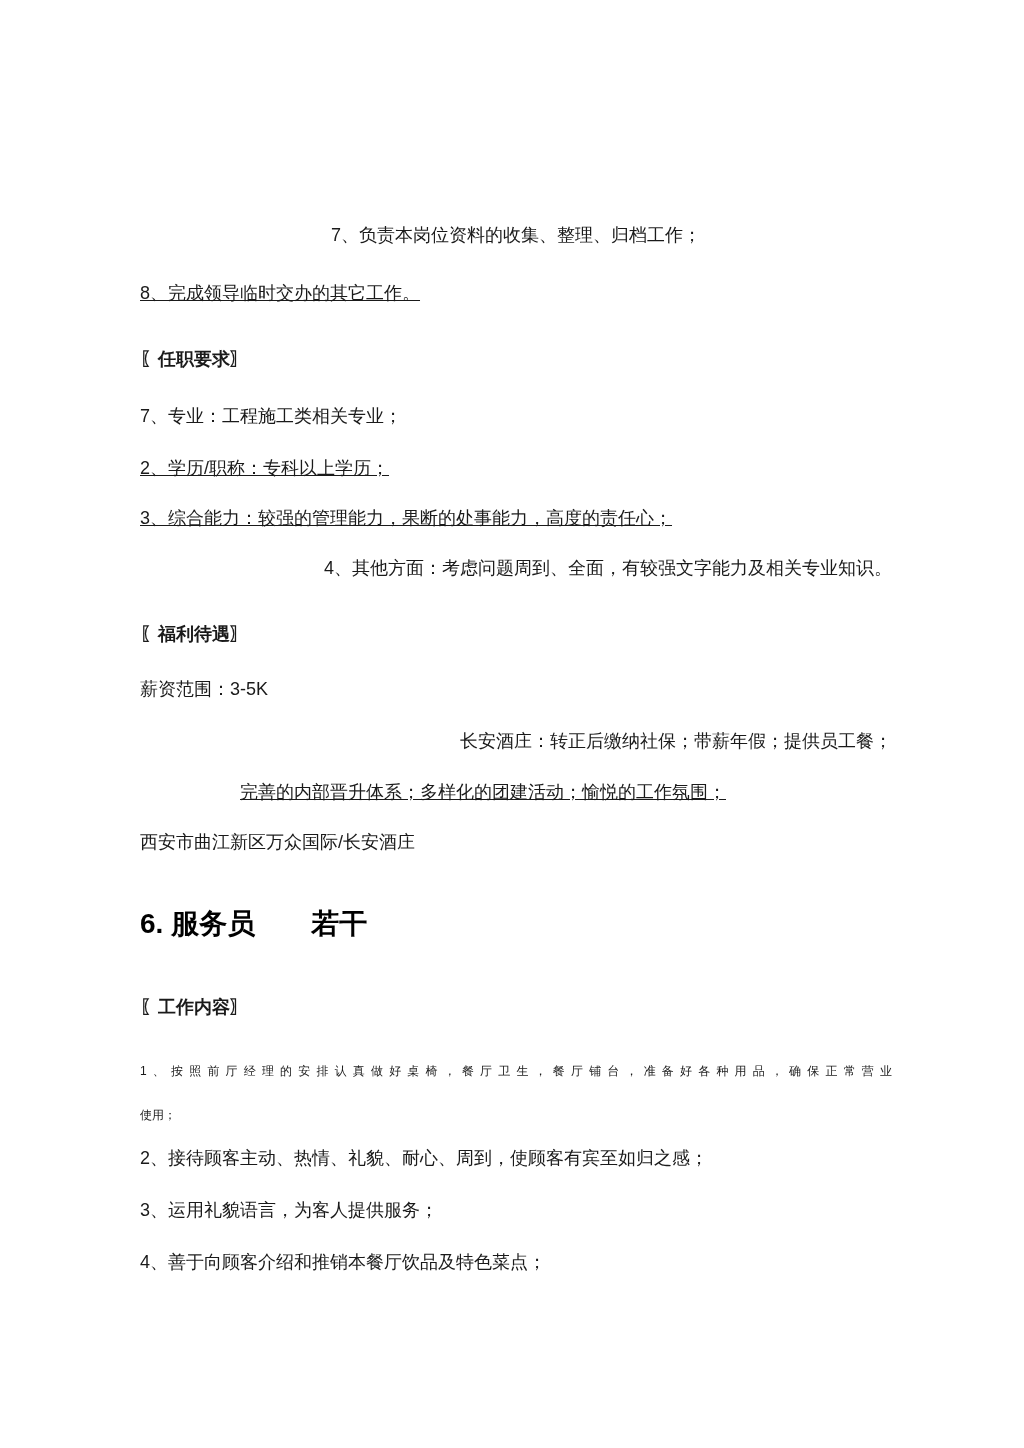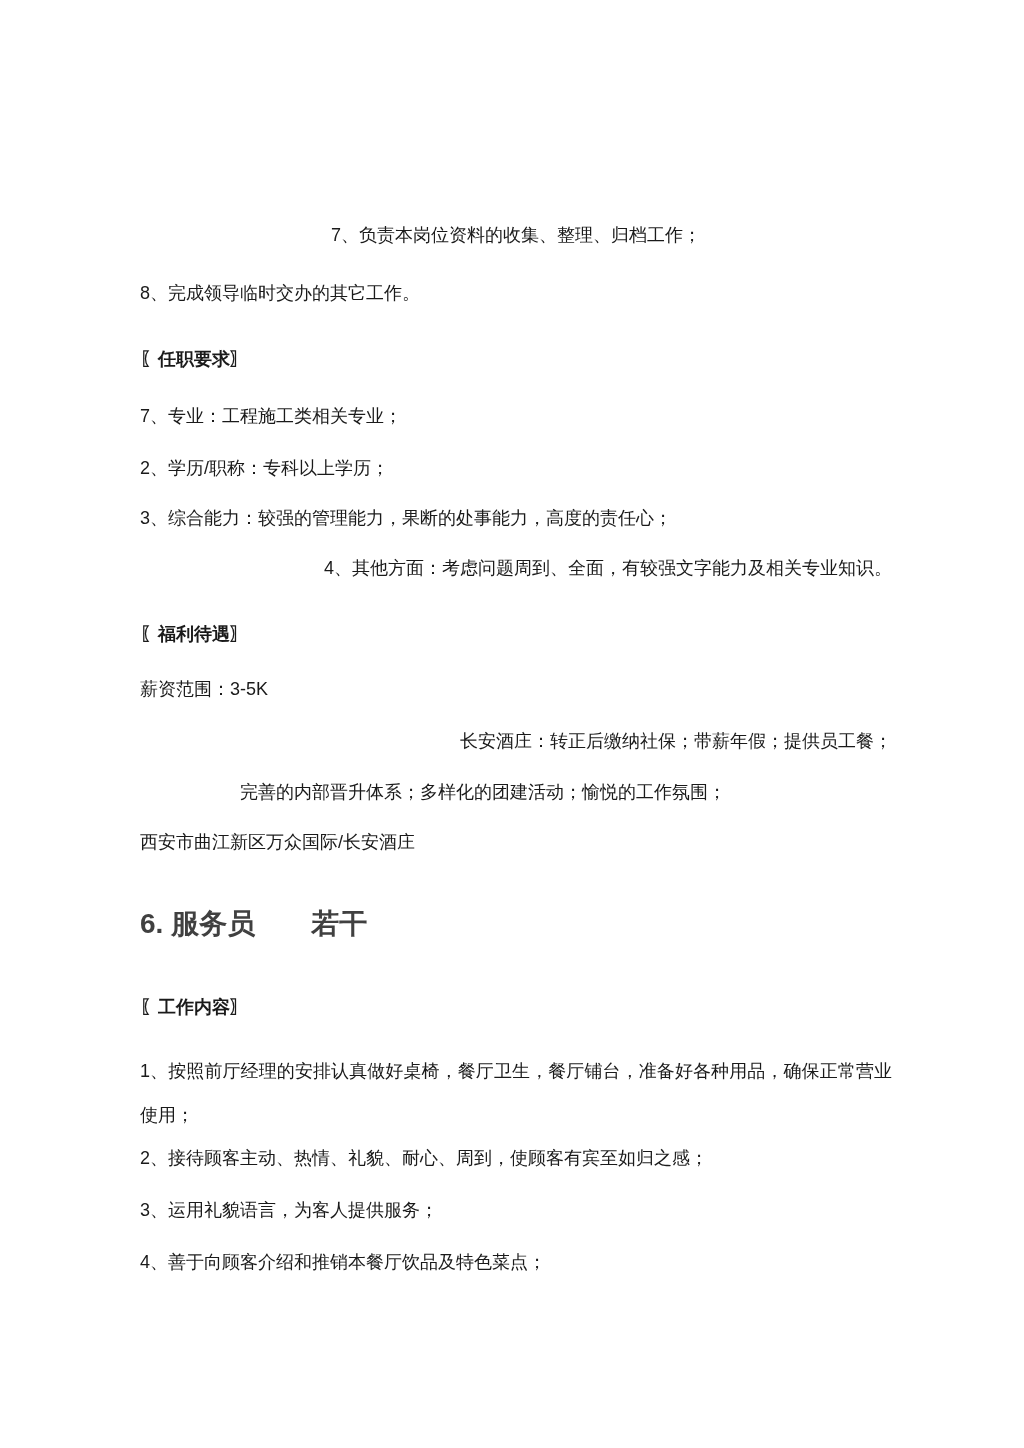--- a/index.html
+++ b/index.html
@@ -29,33 +29,33 @@
     margin-top: 40px;
   }
   .indented {
     padding-left: 100px;
   }
   .mb-32 { margin-bottom: 32px; text-align: center; }
   .mb-31 { margin-bottom: 31px; }
   .mb-29 { margin-bottom: 29px; }
   .mb-26 { margin-bottom: 26px; }
   .mb-25 { margin-bottom: 25px; text-align: right; }
-  .mb-24 { margin-bottom: 24px; }
+  .mb-24 { margin-bottom: 24px; text-decoration: underline; }
   .mb-49 { margin-bottom: 49px; }
   .mb-0  { margin-bottom: 0; }
   .position-heading {
     font-size: 28px;
     font-weight: 700;
     line-height: 40px;
     margin: 0 0 50px 0;
-    color: #404040;
+    color: #000000;
     white-space: pre;
   }
   .para-wrapped {
-    font-size: 18px;
+    font-size: 12px;
     line-height: 44px;
     margin: 0 0 8px 0;
   }
   .para-wrapped .justified-line {
     text-align: justify;
     text-align-last: justify;
     text-justify: inter-ideograph;
   }
 </style>
 </head>

